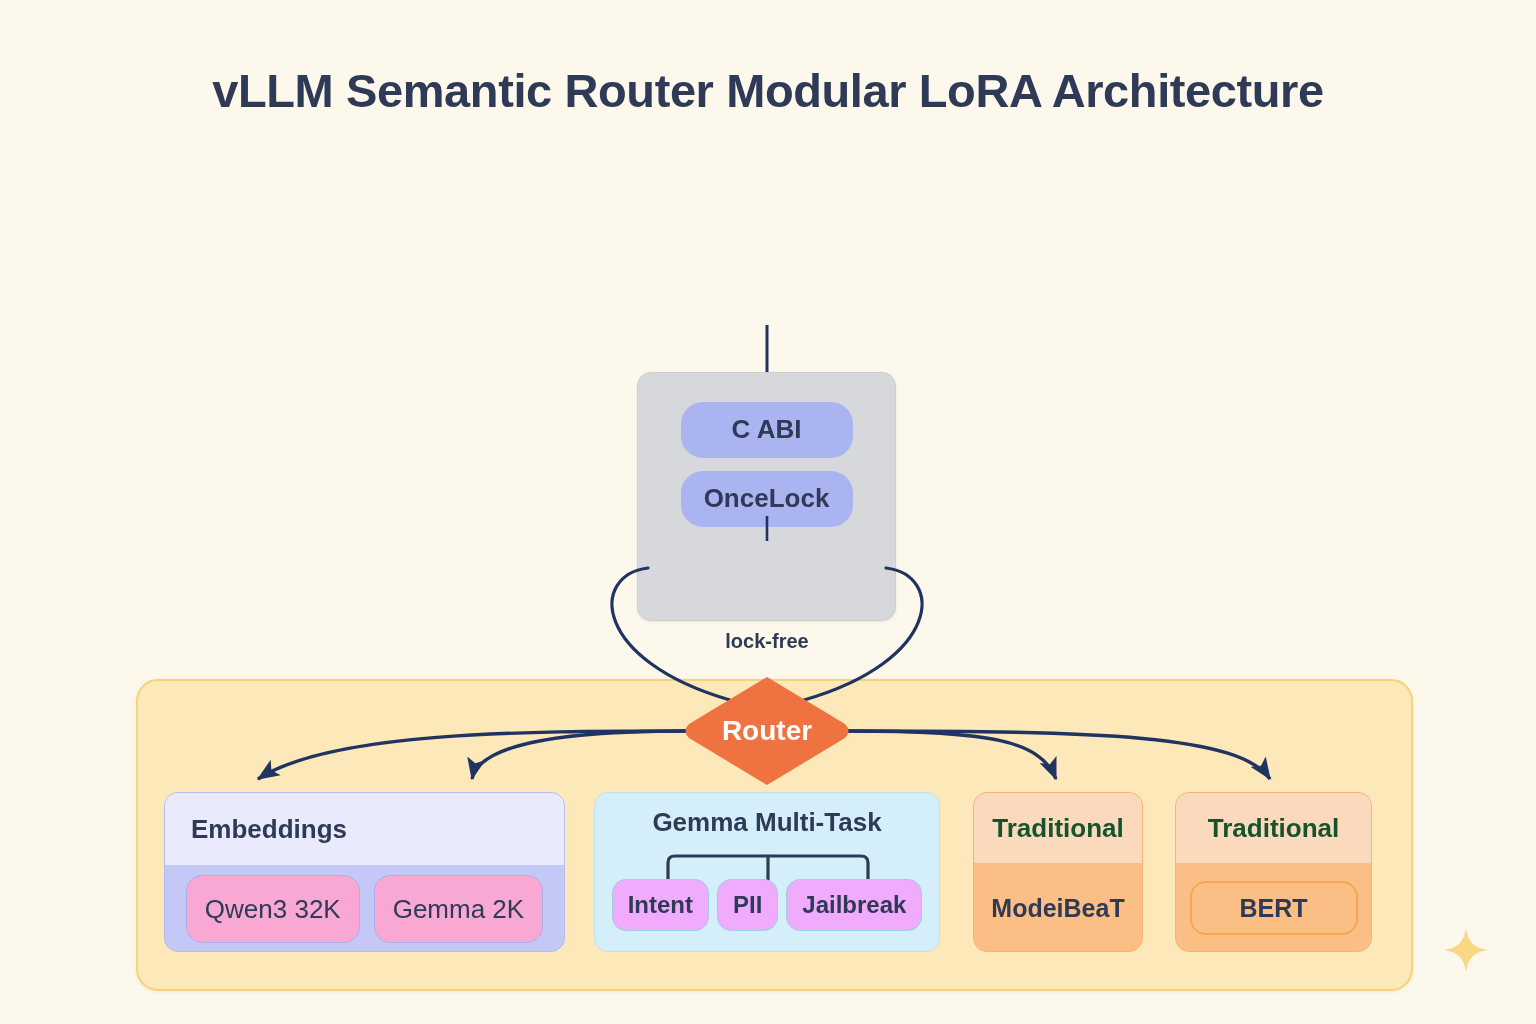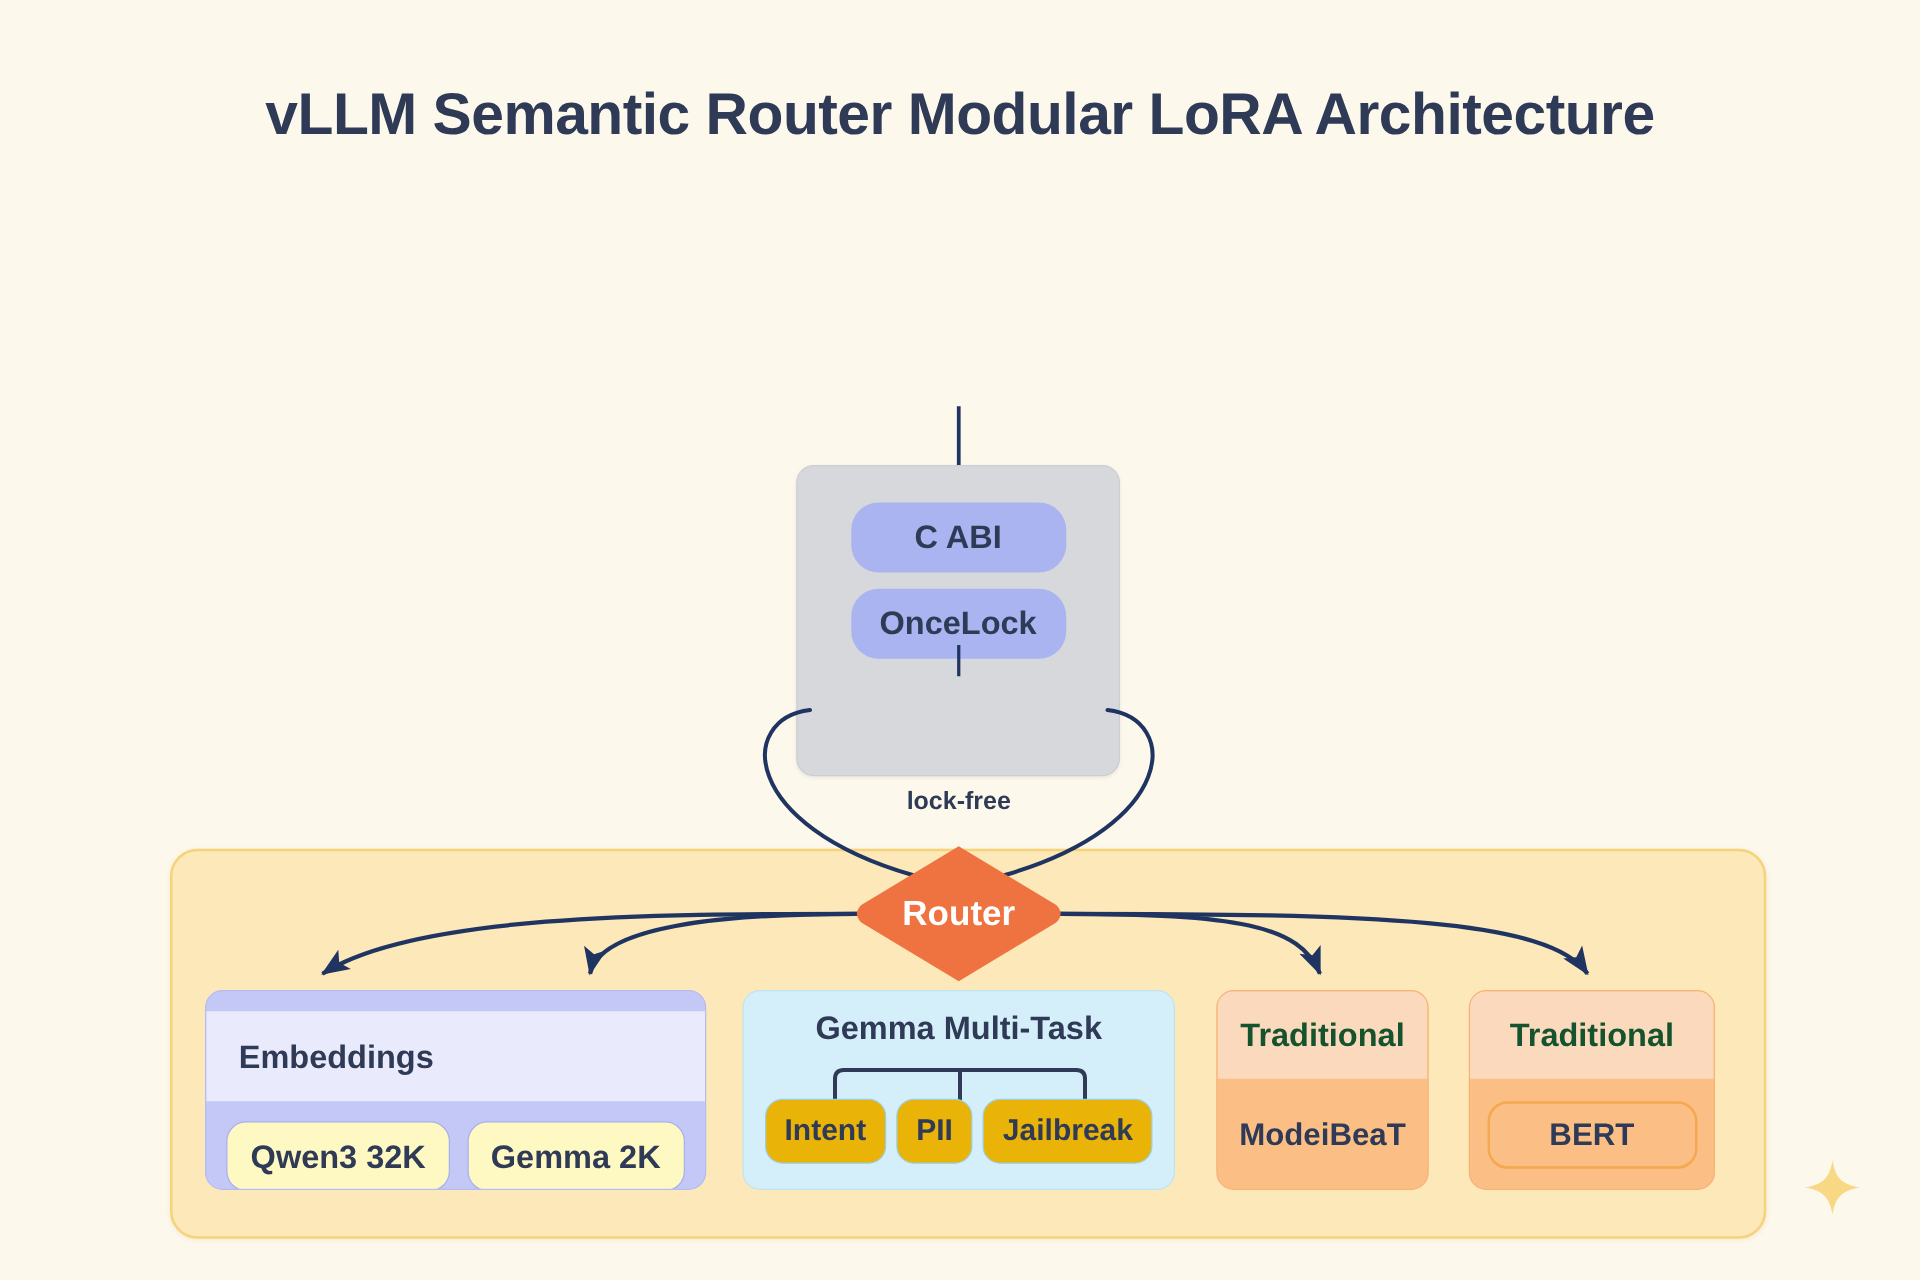--- a/index.html
+++ b/index.html
@@ -138,37 +138,36 @@
     background: #C4C8F6;
     border: 1.5px solid #B6BCF2;
   }
   #embeddings .panel-head {
     height: 72px;
     background: #E9EAFC;
     color: #2F3A56;
     font-size: 26px;
     justify-content: flex-start;
     padding-left: 26px;
-    margin-top: 16px;
   }
   #embeddings .panel-body {
     height: 88px;
     gap: 14px;
   }
   .pill-purple {
-    background: #fef9c3;
+    background: #f9a8d4;
     border: 1.5px solid #AAAFEE;
     border-radius: 16px;
     color: #2F3A56;
     font-size: 26px;
-    font-weight: bold;
-    display: flex;
-    align-items: center;
-    justify-content: center;
-    height: 56px;
+    font-weight: normal;
+    display: flex;
+    align-items: center;
+    justify-content: center;
+    height: 68px;
     padding: 0 18px;
     box-sizing: border-box;
   }
 
   
   #lora {
     left: 594px;
     top: 792px;
     width: 346px;
     height: 160px;
@@ -190,21 +189,21 @@
     position: absolute;
     left: 0;
     top: 86px;
     width: 100%;
     display: flex;
     align-items: center;
     justify-content: center;
     gap: 8px;
   }
   .pill-teal {
-    background: #eab308;
+    background: #f0abfc;
     border: 1.5px solid #9CCFE2;
     border-radius: 14px;
     color: #2F3A56;
     font-size: 24px;
     font-weight: bold;
     display: flex;
     align-items: center;
     justify-content: center;
     height: 52px;
     padding: 0 15px;

